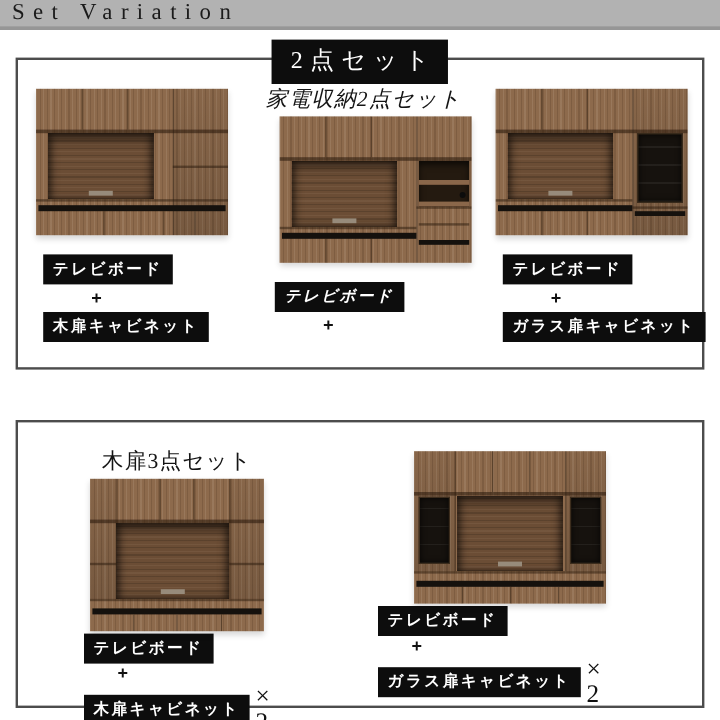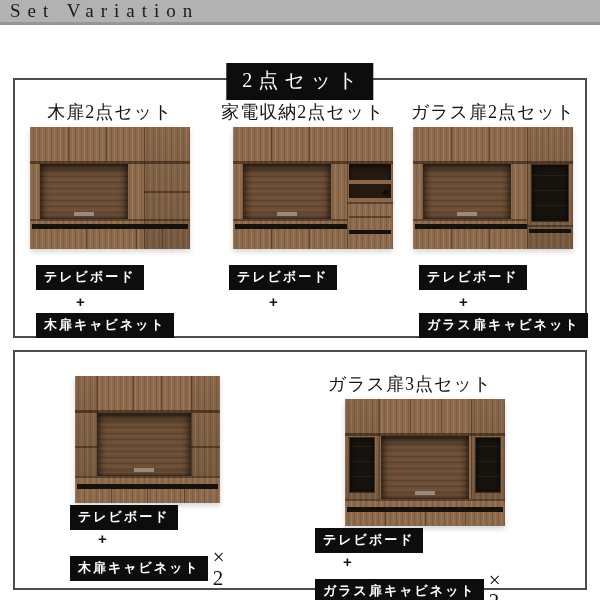--- a/index.html
+++ b/index.html
@@ -16,21 +16,21 @@
   }
   .topbar span {
     display:block; line-height:22px; font-size:19px; letter-spacing:7px;
     padding-left:10px; color:#1a1a1a; white-space:nowrap;
   }
   
   .setbox {
     position:absolute; left:13px; width:574px;
     border:2px solid #4c4c4c; background:#fff;
   }
-  #set2 { top:78px; height:260px; }
+  #set2 { top:48px; height:260px; }
   #set3 { top:350px; height:240px; }
   .banner {
     position:absolute; top:-17px; left:50%; transform:translateX(-50%);
     background:#0d0d0d; color:#ffffff; font-size:20px; letter-spacing:6px;
     padding:4px 10px 6px 16px; white-space:nowrap; z-index:3;
   }
   .prod { position:absolute; top:20px; }
   .ptitle {
     font-size:18px; letter-spacing:1px; text-align:center;
     white-space:nowrap; color:#141414; height:23px;
@@ -92,21 +92,20 @@
 <body>
 
 <div class="topbar">
   <span>Set Variation</span>
 </div>
 
 <div class="setbox" id="set2">
   <div class="banner">2点セット</div>
 
   <div class="prod" style="left:5px;width:180px;">
-    <div class="ptitle">木扉2点セット</div>
     <div class="imgwrap" style="margin-left:10px;">
       <div class="unit" style="width:160px;height:122px;">
         <div class="shade" style="left:114px;top:0;width:46px;height:122px;"></div>
         <div class="seam-v" style="left:38px;top:0;height:34px;"></div>
         <div class="seam-v" style="left:76px;top:0;height:34px;"></div>
         <div class="seam-v" style="left:114px;top:0;height:122px;"></div>
         <div class="ledge" style="left:0;width:160px;top:34px;"></div>
         <div class="recess" style="left:10px;top:37px;width:88px;height:55px;"></div>
         <div class="vent" style="left:44px;top:85px;"></div>
         <div class="seam-h" style="left:114px;width:46px;top:64px;"></div>
@@ -119,21 +118,21 @@
     </div>
     <div class="labels" style="margin-left:16px;">
       <span class="tag">テレビボード</span>
       <div class="plus">+</div>
       <div class="lrow">
           <span class="tag">木扉キャビネット</span>
         </div>
     </div>
   </div>
 
-  <div class="prod" style="left:198px;width:180px;">
+  <div class="prod" style="left:198px;width:180px;font-style:italic;">
     <div class="ptitle">家電収納2点セット</div>
     <div class="imgwrap" style="margin-left:20px;">
       <div class="unit" style="width:160px;height:122px;">
         <div class="seam-v" style="left:38px;top:0;height:34px;"></div>
         <div class="seam-v" style="left:76px;top:0;height:34px;"></div>
         <div class="seam-v" style="left:114px;top:0;height:122px;"></div>
         <div class="ledge" style="left:0;width:160px;top:34px;"></div>
         <div class="recess" style="left:10px;top:37px;width:88px;height:55px;"></div>
         <div class="vent" style="left:44px;top:85px;"></div>
         <div class="shelfbox" style="left:116px;top:37px;width:42px;height:38px;">
@@ -150,21 +149,20 @@
         <div class="seam-v" style="left:76px;top:102px;height:20px;"></div>
       </div>
     </div>
     <div class="labels" style="margin-left:16px;">
       <span class="tag">テレビボード</span>
       <div class="plus">+</div>
     </div>
   </div>
 
   <div class="prod" style="left:388px;width:180px;">
-    <div class="ptitle">ガラス扉2点セット</div>
     <div class="imgwrap" style="margin-left:10px;">
       <div class="unit" style="width:160px;height:122px;">
         <div class="shade" style="left:114px;top:0;width:46px;height:122px;"></div>
         <div class="seam-v" style="left:38px;top:0;height:34px;"></div>
         <div class="seam-v" style="left:76px;top:0;height:34px;"></div>
         <div class="seam-v" style="left:114px;top:0;height:122px;"></div>
         <div class="ledge" style="left:0;width:160px;top:34px;"></div>
         <div class="recess" style="left:10px;top:37px;width:88px;height:55px;"></div>
         <div class="vent" style="left:44px;top:85px;"></div>
         <div class="glass" style="left:118px;top:37px;width:38px;height:58px;"></div>
@@ -182,20 +180,21 @@
       <div class="lrow">
           <span class="tag">ガラス扉キャビネット</span>
         </div>
     </div>
   </div>
 </div>
 
 <div class="setbox" id="set3">
 
   <div class="prod" style="left:35px;width:195px;">
+    <div class="ptitle">木扉3点セット</div>
     <div class="imgwrap" style="margin-left:25px;">
       <div class="unit" style="width:145px;height:127px;">
         <div class="shade" style="left:0;top:0;width:22px;height:100px;"></div>
         <div class="shade" style="left:116px;top:0;width:29px;height:100px;"></div>
         <div class="seam-v" style="left:22px;top:0;height:100px;"></div>
         <div class="seam-v" style="left:58px;top:0;height:34px;"></div>
         <div class="seam-v" style="left:86px;top:0;height:34px;"></div>
         <div class="seam-v" style="left:116px;top:0;height:100px;"></div>
         <div class="ledge" style="left:0;width:145px;top:34px;"></div>
         <div class="recess" style="left:22px;top:37px;width:94px;height:63px;"></div>
@@ -213,21 +212,20 @@
       <span class="tag">テレビボード</span>
       <div class="plus">+</div>
       <div class="lrow">
         <span class="tag">木扉キャビネット</span>
         <span class="x2">× 2</span>
       </div>
     </div>
   </div>
 
   <div class="prod" style="left:290px;width:210px;">
-    <div class="ptitle">ガラス扉3点セット</div>
     <div class="imgwrap" style="margin-left:40px;">
       <div class="unit" style="width:160px;height:127px;">
         <div class="shade" style="left:0;top:0;width:34px;height:100px;"></div>
         <div class="shade" style="left:126px;top:0;width:34px;height:100px;"></div>
         <div class="seam-v" style="left:34px;top:0;height:100px;"></div>
         <div class="seam-v" style="left:65px;top:0;height:34px;"></div>
         <div class="seam-v" style="left:96px;top:0;height:34px;"></div>
         <div class="seam-v" style="left:126px;top:0;height:100px;"></div>
         <div class="ledge" style="left:0;width:160px;top:34px;"></div>
         <div class="glass" style="left:4px;top:38px;width:26px;height:56px;"></div>

